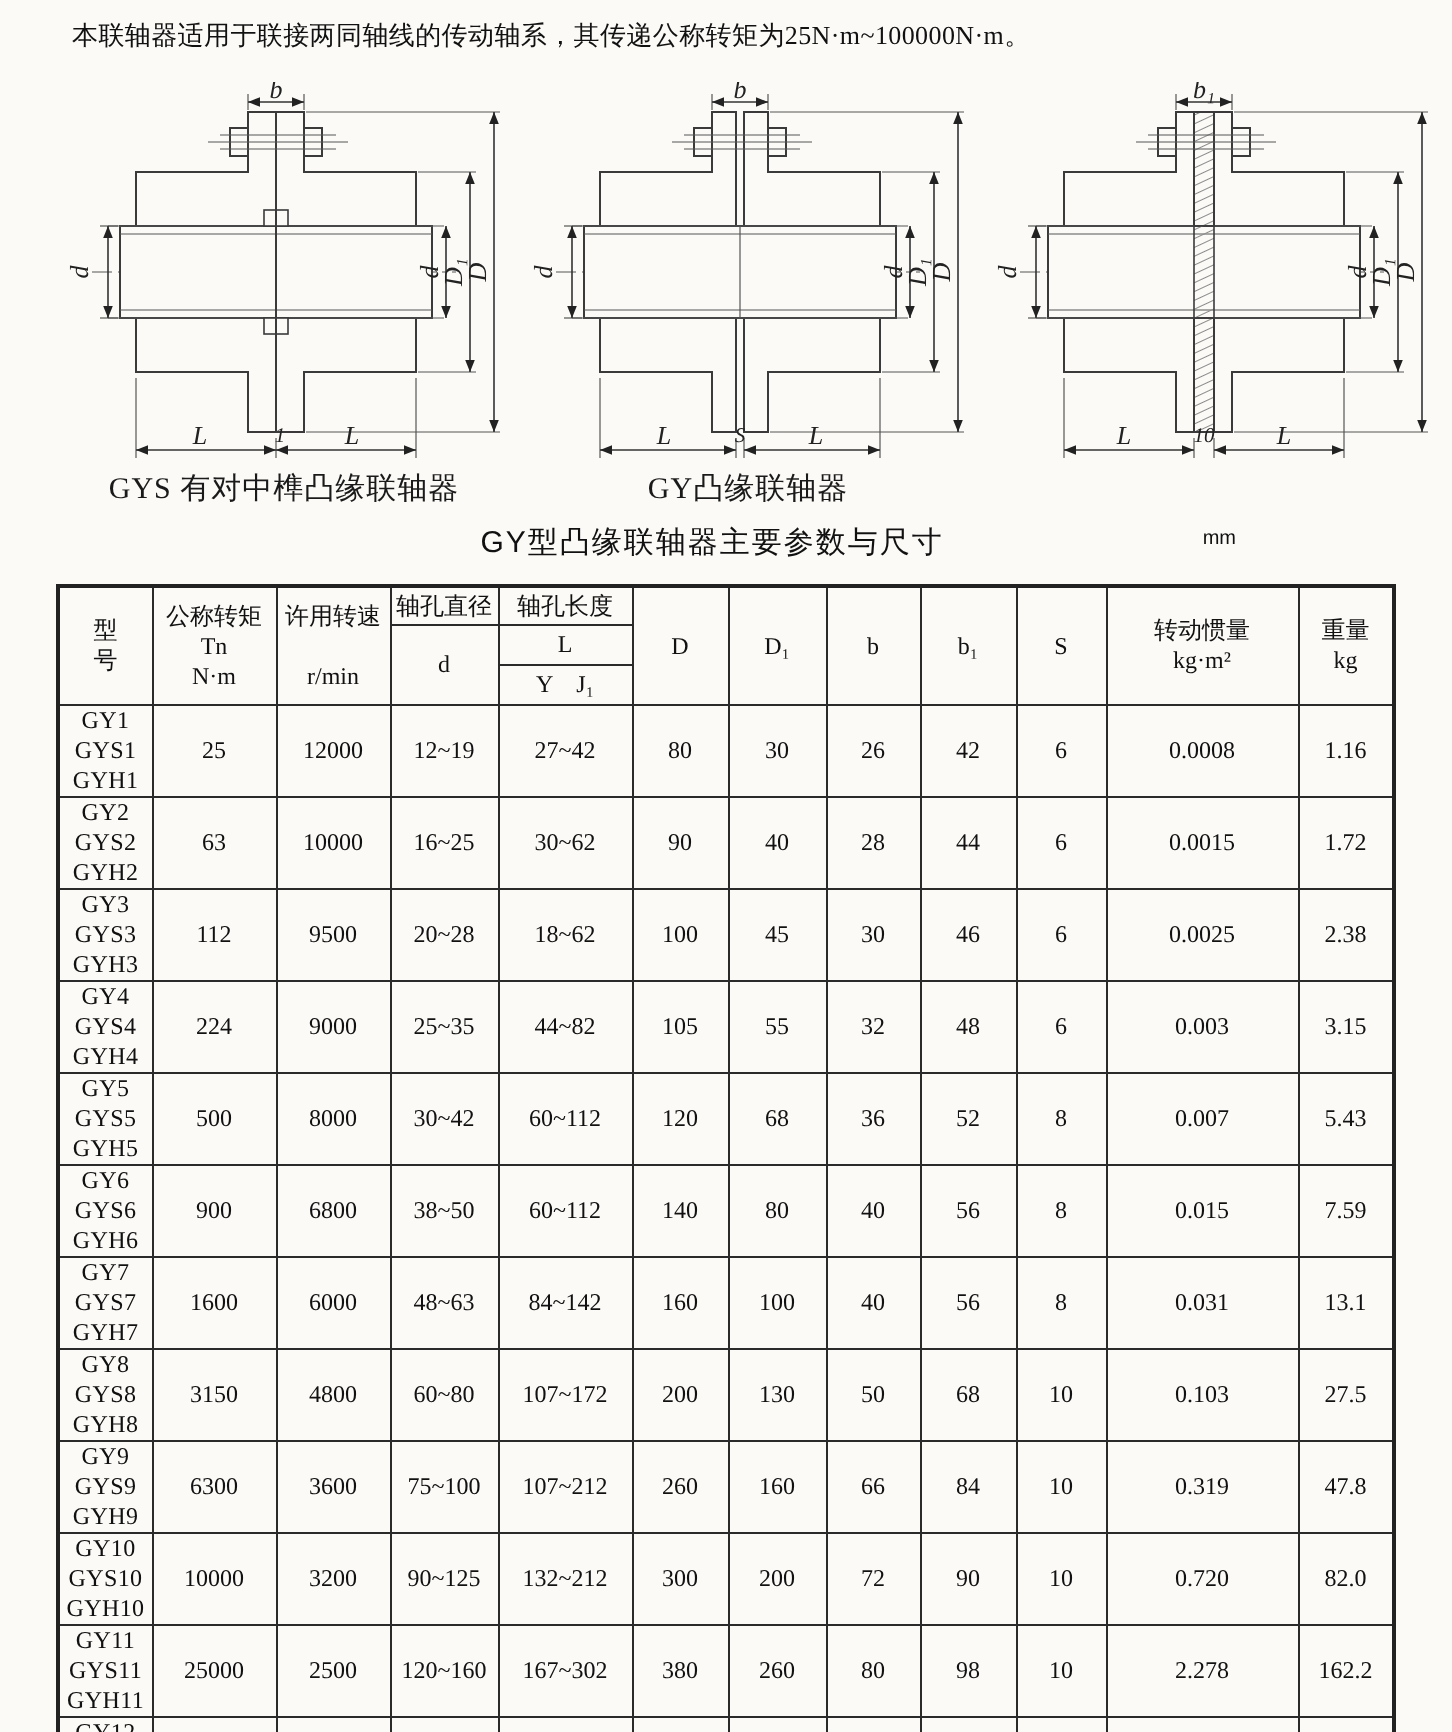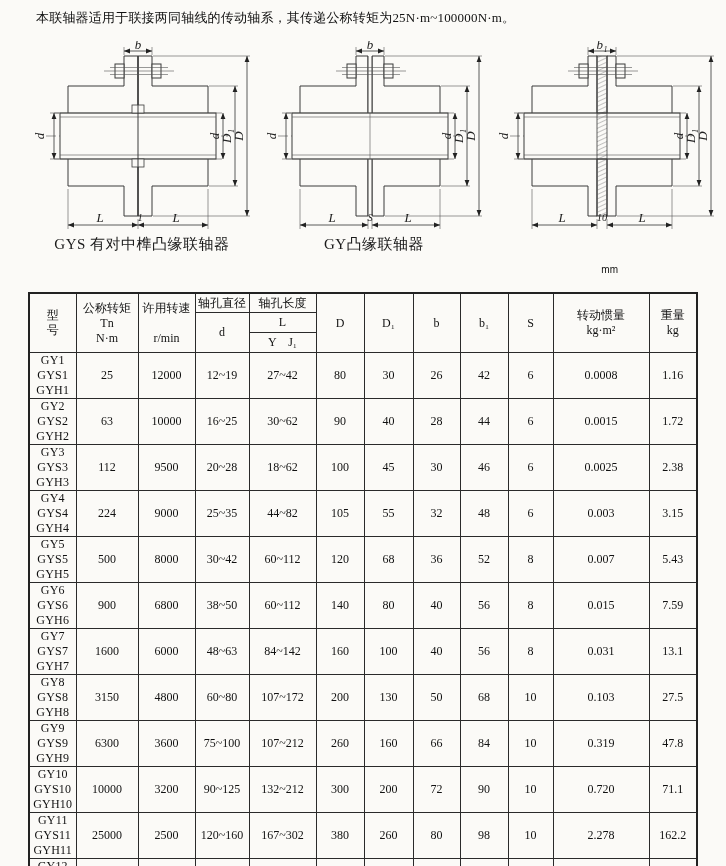--- a/index.html
+++ b/index.html
@@ -232,20 +232,21 @@
       <line class="dimline" x1="42" y1="184" x2="107" y2="184" marker-start="url(#ah)" marker-end="url(#ah)"></line>
       <line class="dimline" x1="117" y1="184" x2="182" y2="184" marker-start="url(#ah)" marker-end="url(#ah)"></line>
       <text class="dim" x="72" y="181" text-anchor="middle">L</text>
       <text class="dim-sm" x="112" y="180" text-anchor="middle">10</text>
       <text class="dim" x="152" y="181" text-anchor="middle">L</text>
     </svg>
   </div>
 </div>
 
 <div class="table-title-row">
+  <span class="table-title">GY型凸缘联轴器主要参数与尺寸</span>
   <span class="table-unit">mm</span>
 </div>
 
 <table class="params">
   <colgroup>
     <col style="width:47px">
       <col style="width:62px">
       <col style="width:57px">
     <col style="width:54px">
       <col style="width:67px">
@@ -440,21 +441,21 @@
         <td>10000</td>
         <td>3200</td>
         <td>90~125</td>
         <td>132~212</td>
         <td>300</td>
         <td>200</td>
         <td>72</td>
         <td>90</td>
         <td>10</td>
         <td>0.720</td>
-        <td>71.1</td>
+        <td>82.0</td>
       </tr>
       <tr>
         <td class="model">GY11
 GYS11
 GYH11</td>
         <td>25000</td>
         <td>2500</td>
         <td>120~160</td>
         <td>167~302</td>
         <td>380</td>

